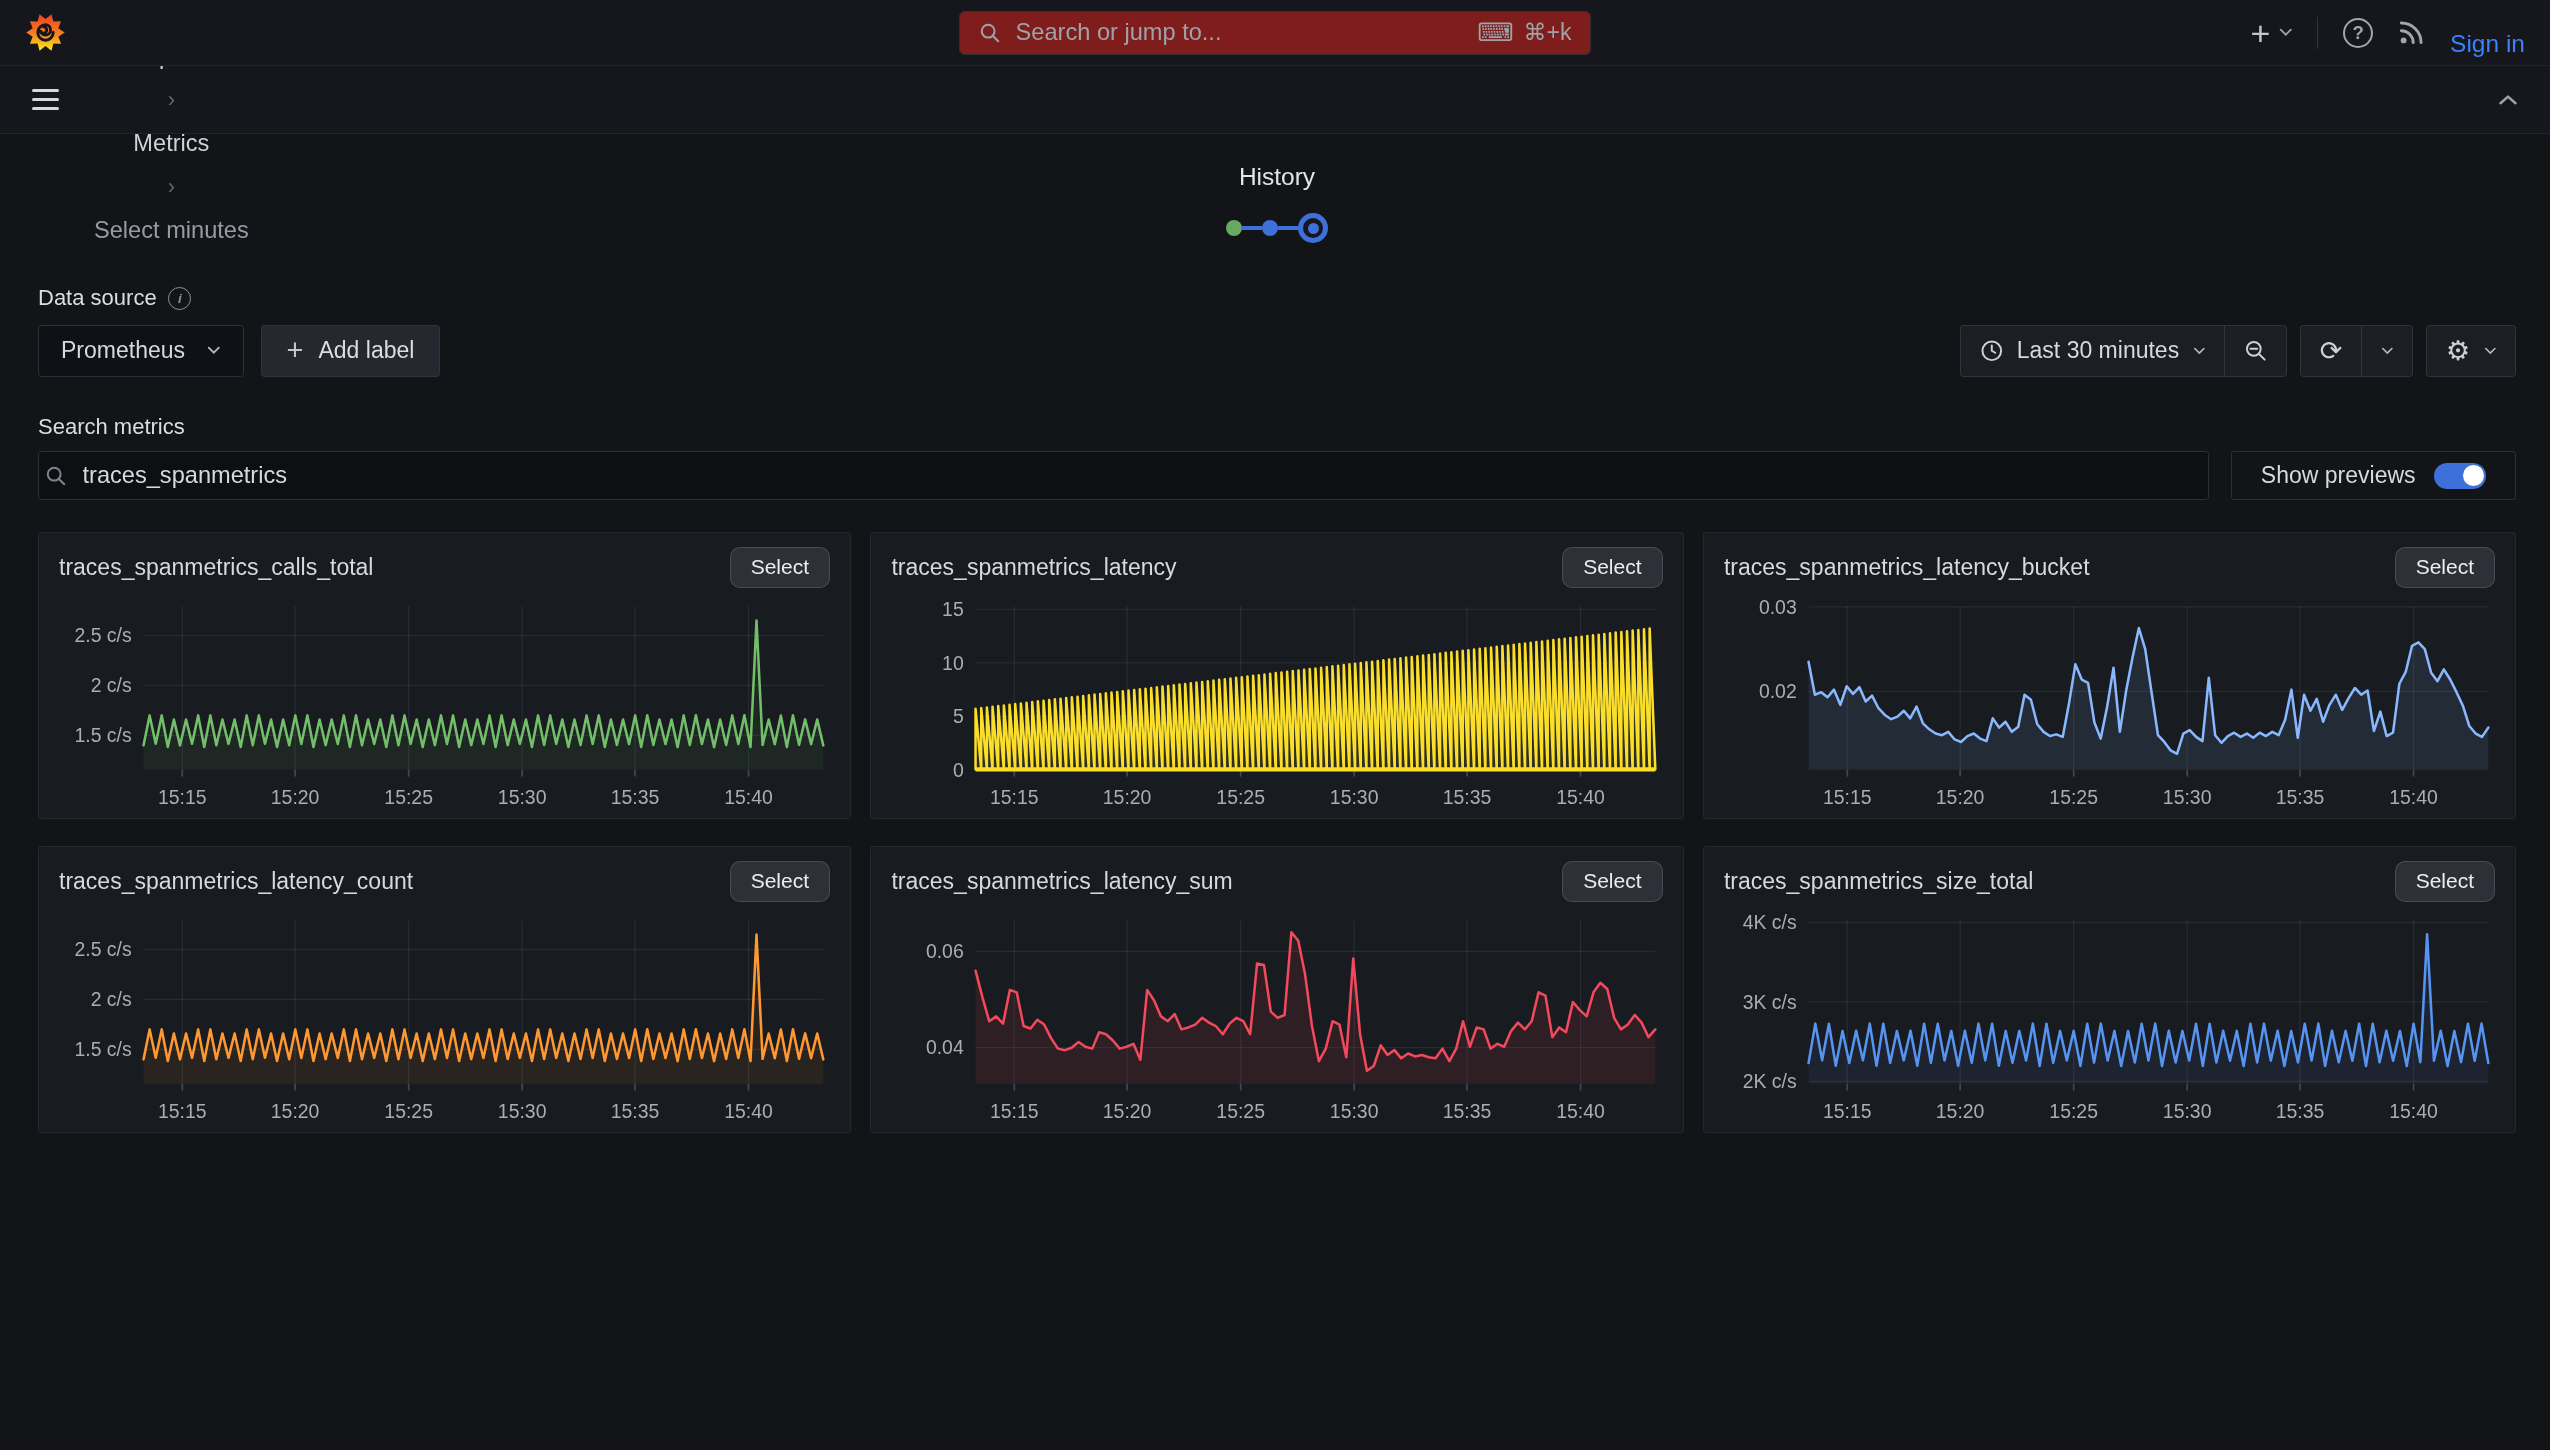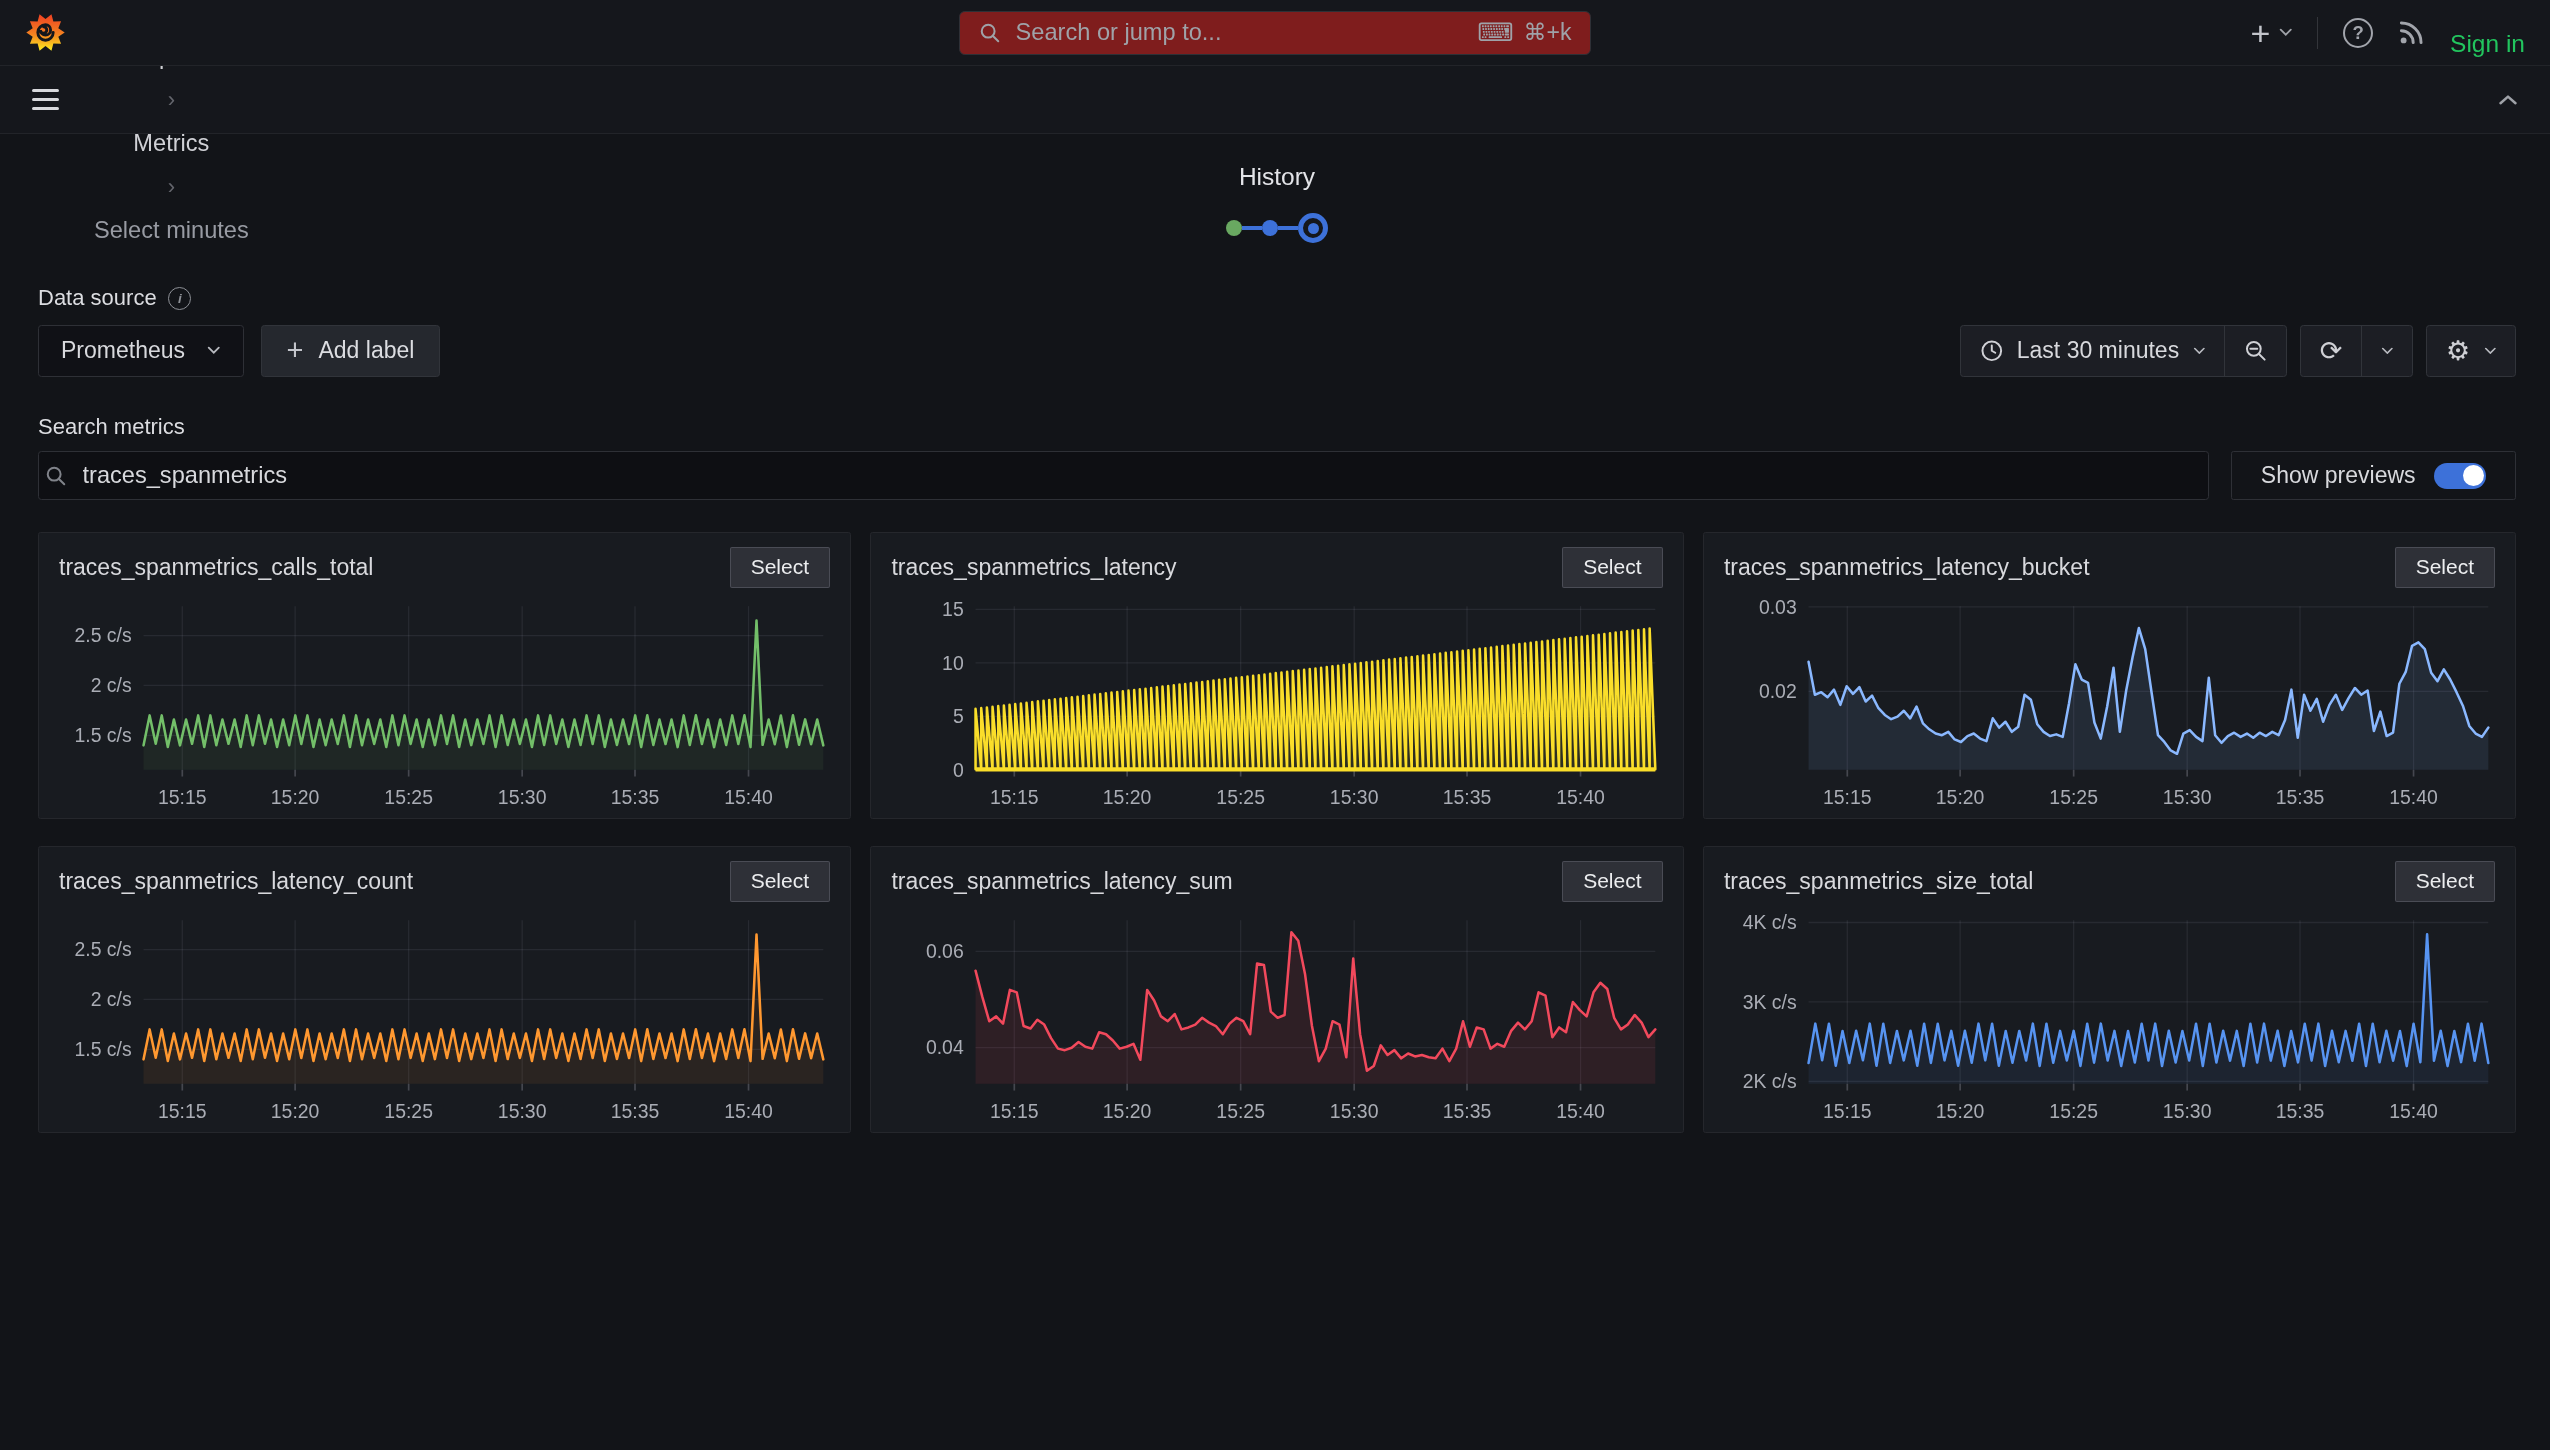--- a/index.html
+++ b/index.html
@@ -26,21 +26,21 @@
   .nav-right { margin-left:auto; display:flex; align-items:center; gap:25px; }
   .plus-group { display:flex; align-items:center; gap:8.4px; color:#b7b9bf; cursor:pointer; }
   .plus-glyph { font-size:34px; font-weight:300; line-height:1; color:#c3c5cb; }
   .nav-divider { width:0.8px; height:32px; background:#33353a; }
   .help-circle {
     width:30px; height:30px; border:2.1px solid #a2a5ac; border-radius:50%;
     display:flex; align-items:center; justify-content:center;
     font-size:18.6px; font-weight:700; color:#a2a5ac; cursor:pointer;
   }
   .icon-btn { cursor:pointer; display:flex; align-items:center; }
-  .sign-in { font-size:24.5px; font-weight:500; color:#22c55e; cursor:pointer;margin-top:22px; }
+  .sign-in { font-size:24.5px; font-weight:500; color:#3b82f6; cursor:pointer;margin-top:22px; }
   
   .breadcrumb-bar {
     height:68px; background:#15171c; border-bottom:0.8px solid #222429;
     display:flex; align-items:center; padding:0 32px; gap:35px;
   }
   .hamburger { display:flex; flex-direction:column; gap:5.9px; cursor:pointer; }
   .hamburger div { width:27px; height:3px; background:#d8d9dd; border-radius:1.7px; }
   .crumbs { display:flex; align-items:center; gap:17px; font-size:23.6px;flex-direction:column; }
   .crumb { color:#d0d1d6; cursor:pointer; }
   .crumb.last { color:#989ba3; cursor:default; }
@@ -95,21 +95,21 @@
   }
   .toggle { width:52px; height:26px; border-radius:13.5px; position:relative; cursor:pointer; background:#3d71d9; }
   .toggle .knob { position:absolute; top:2.5px; right:2.5px; width:21px; height:21px; border-radius:50%; background:#ffffff; }
   
   .metrics-grid { margin-top:32px; display:grid; grid-template-columns:repeat(3,1fr); gap:27px 19.4px; }
   .card { background:#181b20; border:0.8px solid #25272c; border-radius:2.5px; padding:13.5px 20px 10px 20px; height:287px; }
   .card-head { display:flex; justify-content:space-between; align-items:flex-start; }
   .card-title { font-size:23px; font-weight:500; color:#d8d9dd; padding-top:6.8px; }
   .select-btn {
     height:41px; padding:0 20px; background:rgba(204,204,220,0.12);
-    border:0.8px solid rgba(204,204,220,0.18); border-radius:2px;
+    border:0.8px solid rgba(204,204,220,0.18); border-radius:10px;
     color:#ecedef; font-size:21px; font-weight:500; font-family:inherit; cursor:pointer;
   }
   .chart-svg { display:block; margin-top:8.4px; width:100%; height:216px; }
   .chart-svg text { font-family:"Liberation Sans","DejaVu Sans",sans-serif; font-size:23px; fill:#aaadb5; }
   .grid-line { stroke:rgba(204,204,220,0.09); stroke-width:1.5; }
   .tick-mark { stroke:rgba(204,204,220,0.25); stroke-width:2; }
   svg .series { fill:none; stroke-width:3; stroke-linejoin:round; stroke-linecap:round; }
 </style>
 </head>
 <body>

